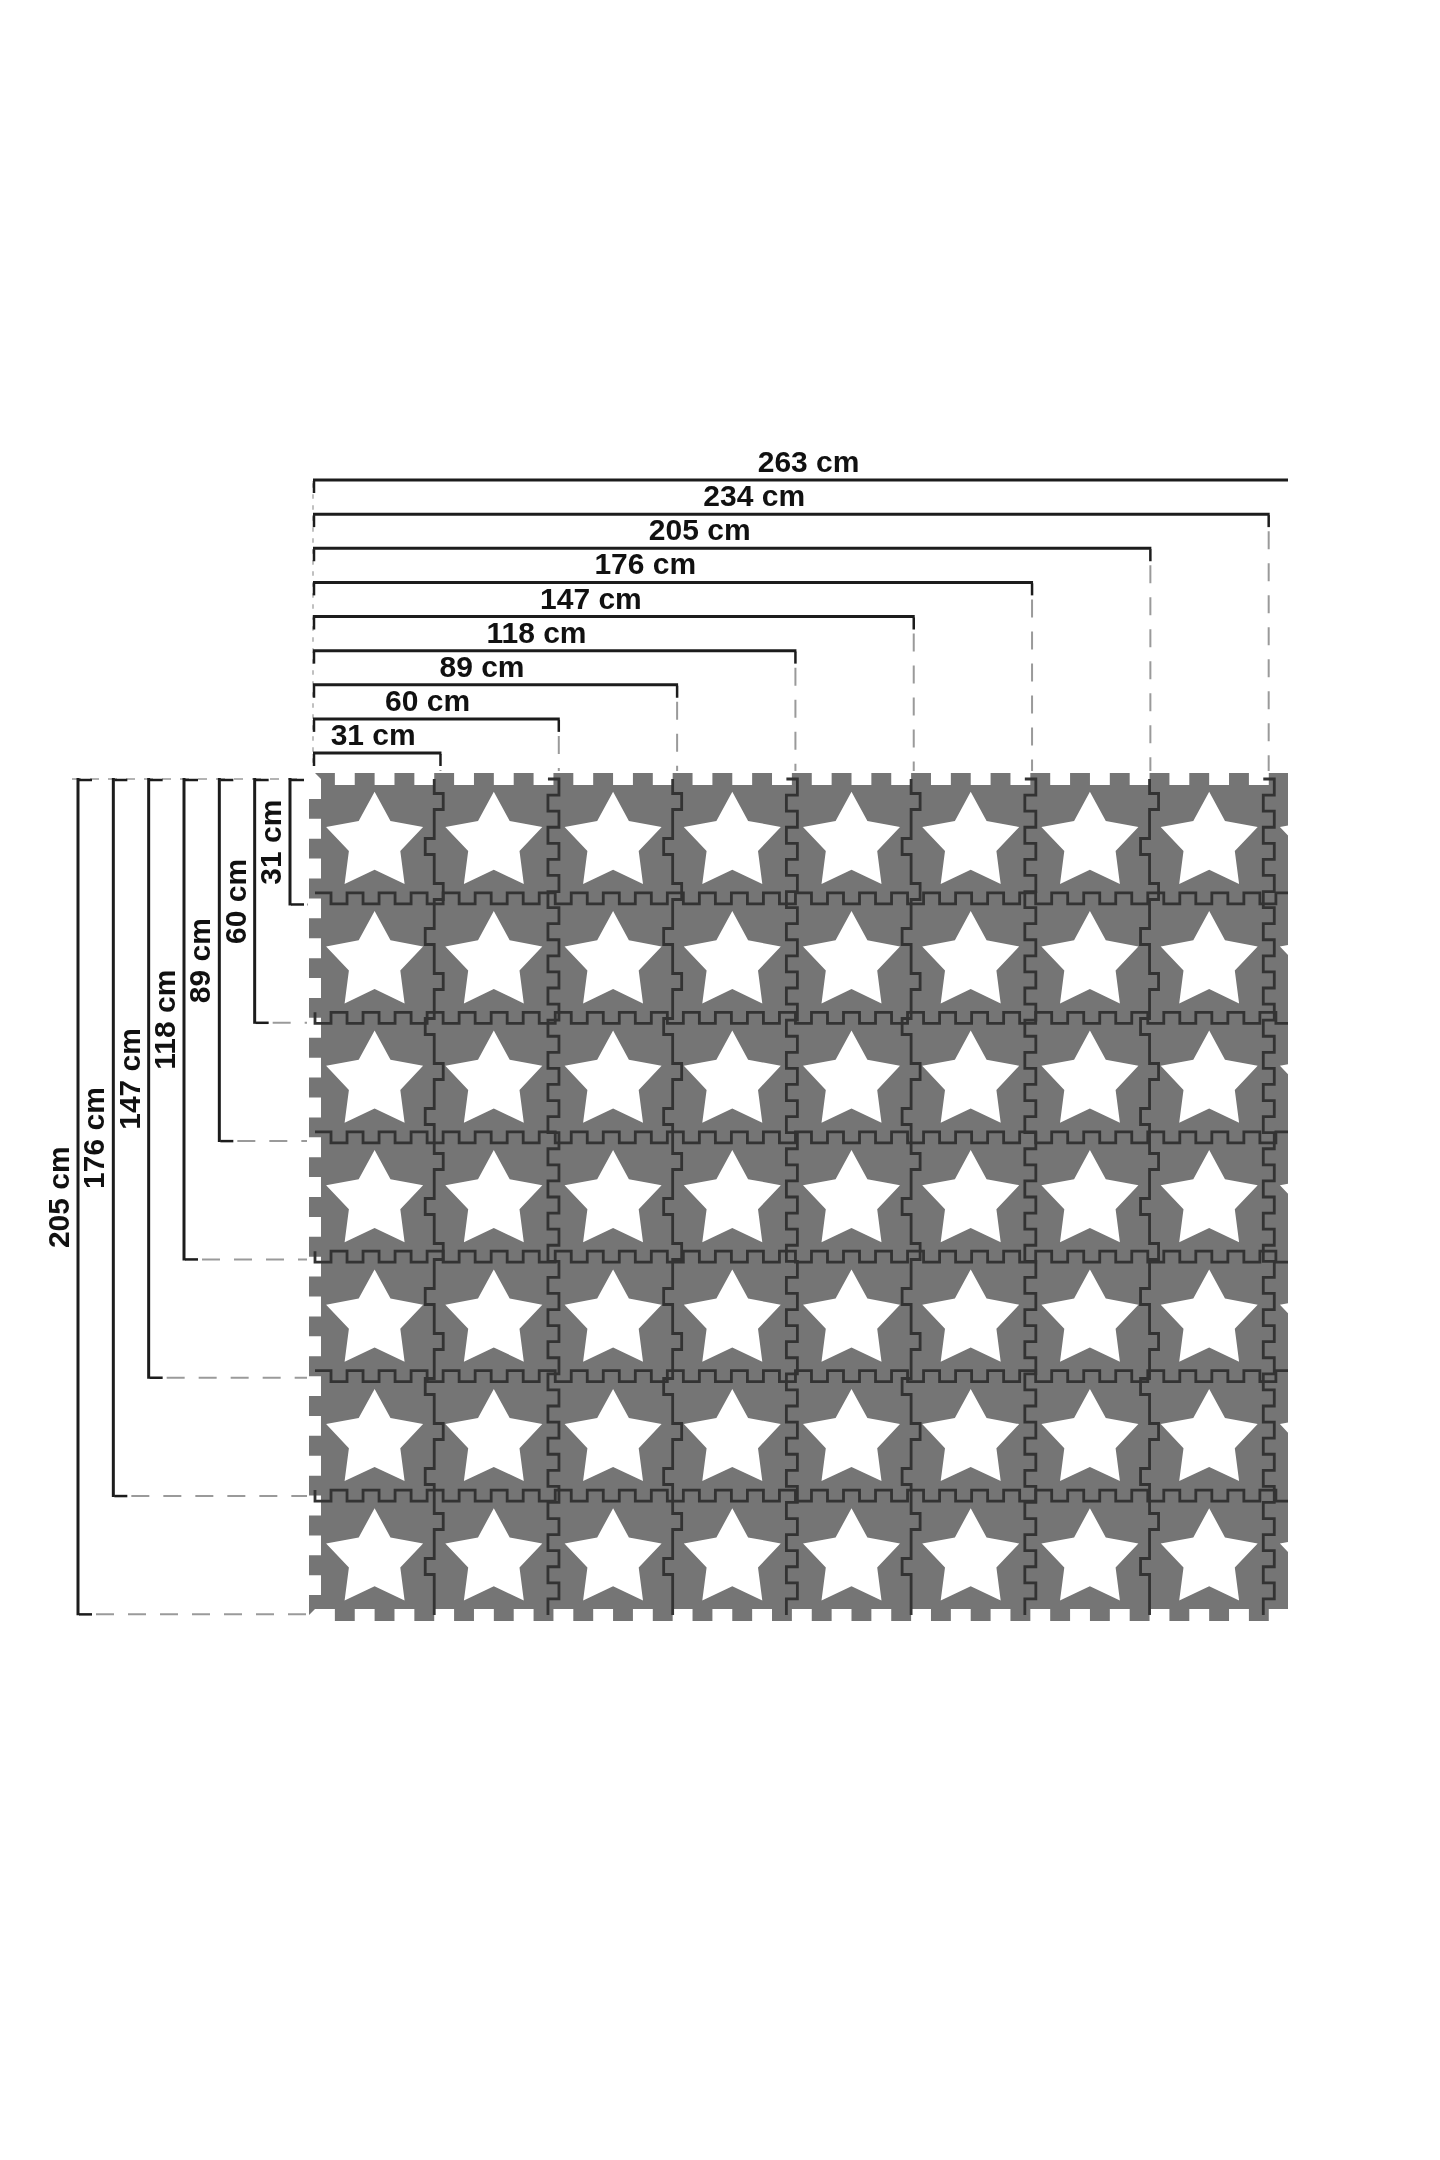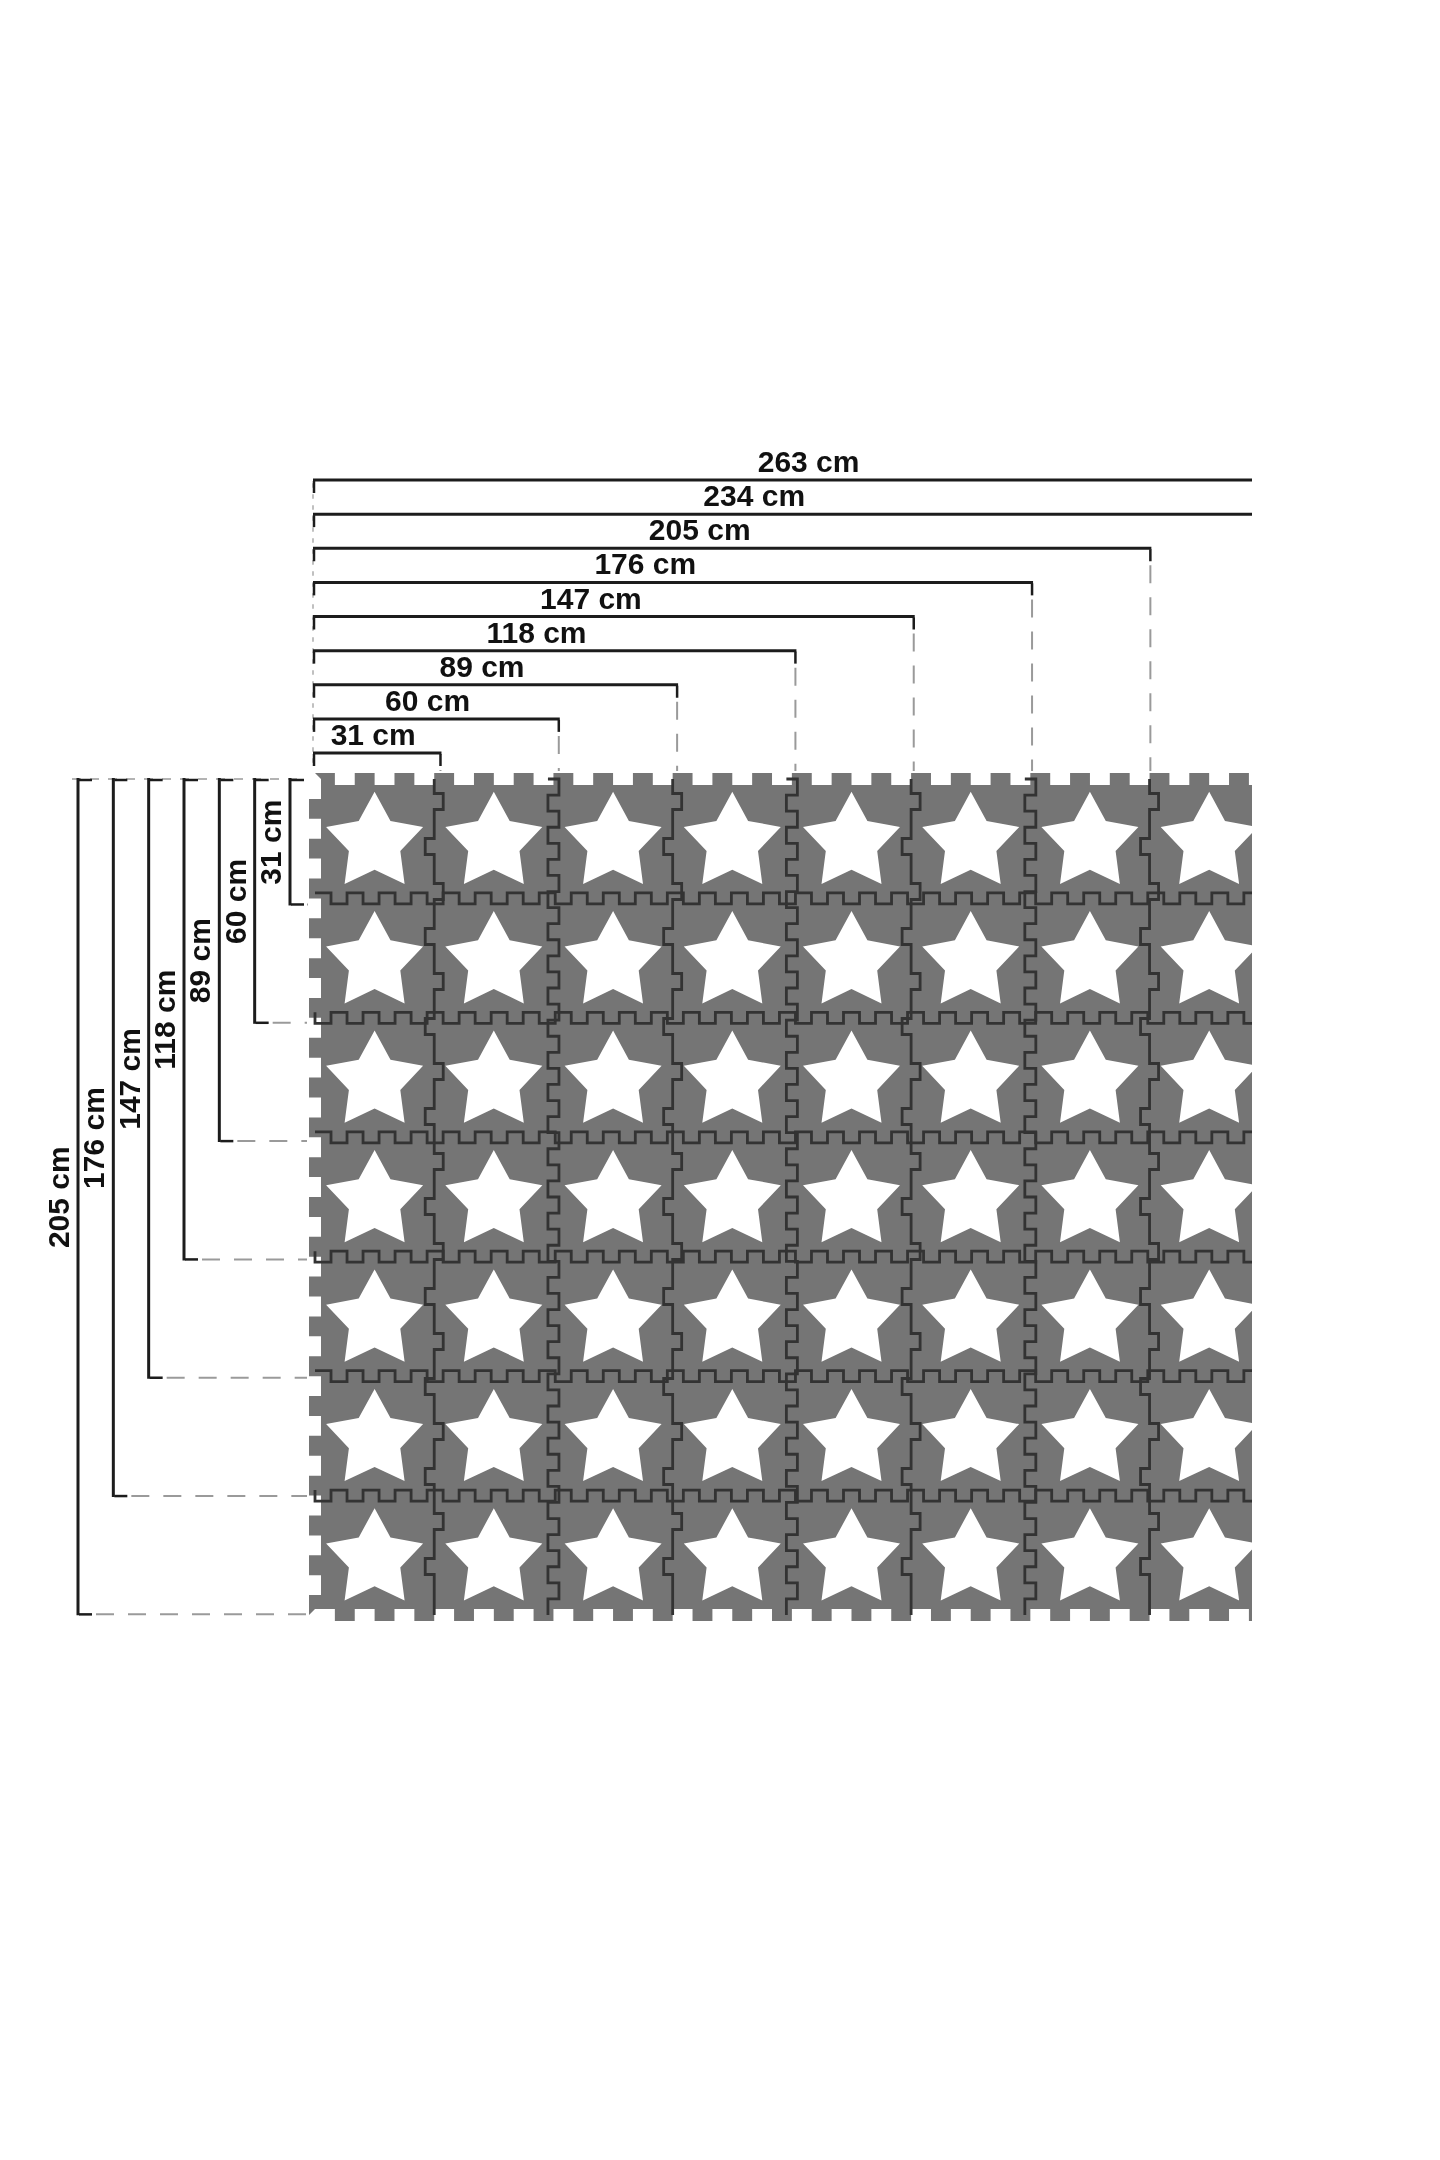--- a/index.html
+++ b/index.html
@@ -3,20 +3,21 @@
 <meta charset="utf-8">
 <style>
   html, body { margin: 0; padding: 0; background: #ffffff; }
   .page {
     position: relative;
     width: 1252px;
     height: 2160px;
     background: #ffffff;
     overflow: hidden;
     font-family: "Liberation Sans", sans-serif;
+    padding-left: 36px;
   }
   #diagram-svg {
     position: absolute;
     left: 0; top: 0;
     width: 1440px; height: 2160px;
     display: block;
   }
   .dim-label {
     font-family: "Liberation Sans", sans-serif;
     font-weight: 700;

